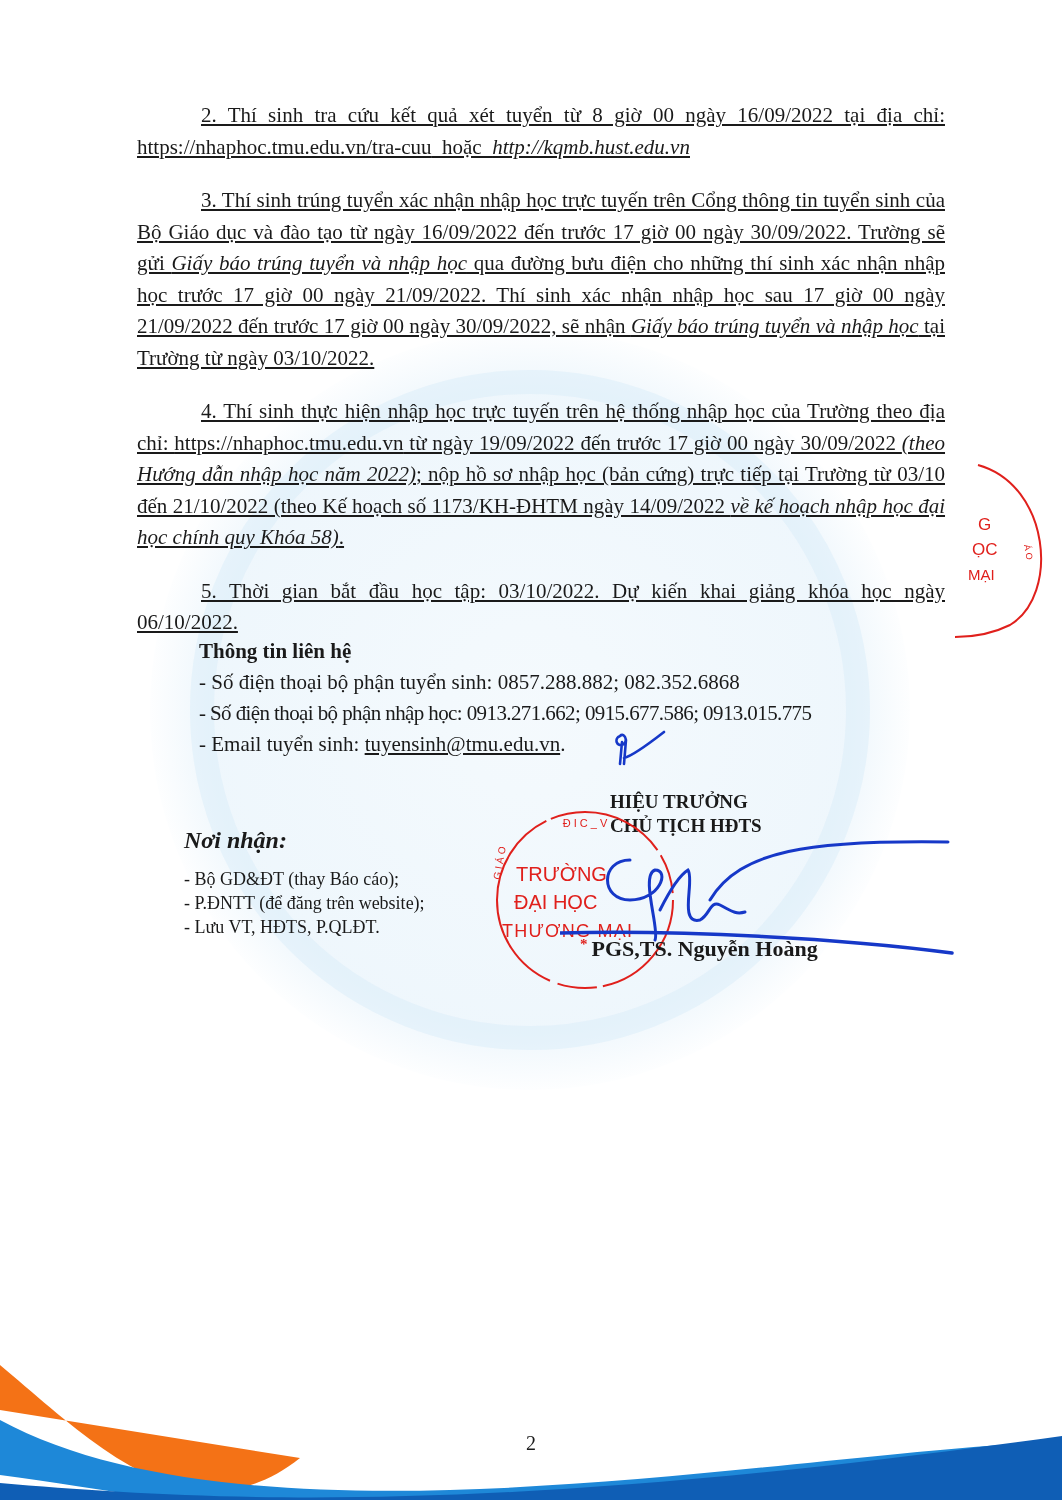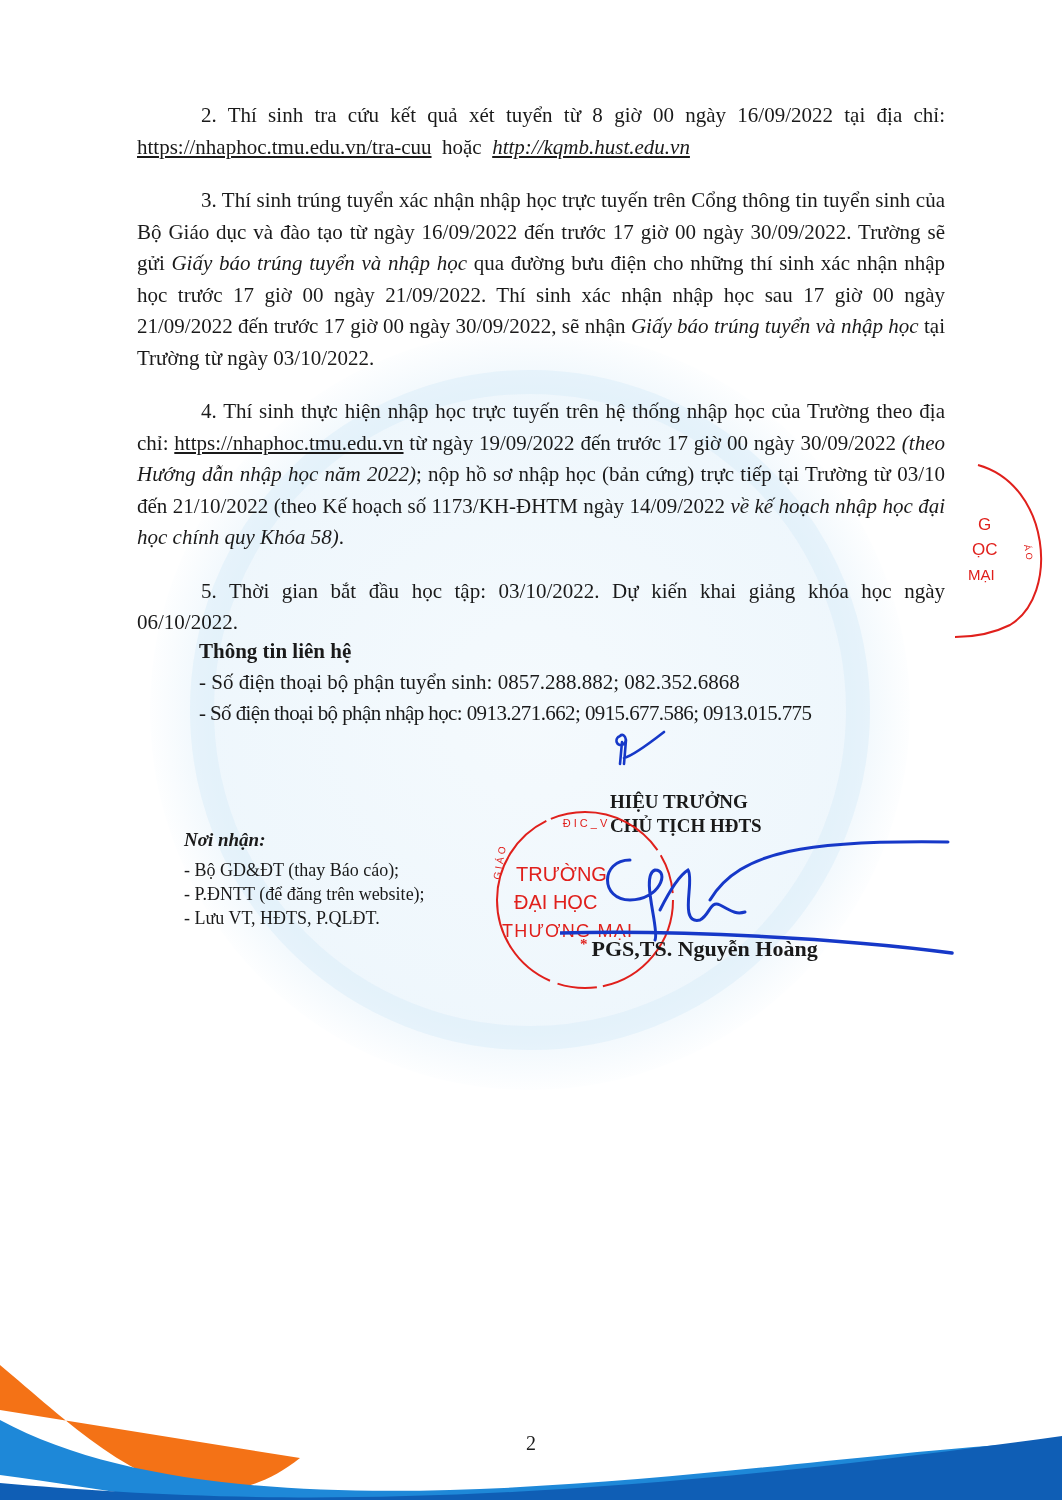--- a/index.html
+++ b/index.html
@@ -13,32 +13,32 @@
     position:absolute; left:150px; top:330px; width:760px; height:760px;
     border-radius:50%;
     background: radial-gradient(circle, rgba(225,240,250,0.35) 0%, rgba(225,240,250,0.55) 60%, rgba(255,255,255,0) 72%);
     z-index:0;
   }
   .watermark .ring {
     position:absolute; inset:40px; border-radius:50%;
     border:24px solid rgba(215,235,248,0.45);
   }
   .content { position:absolute; left:137px; top:100px; width:808px; z-index:2; font-size:21px; }
-  .para { text-align:justify; text-indent:64px; line-height:31.5px; margin:0 0 22px 0; }
+  .para { text-align:justify; text-indent:64px; line-height:31.5px; margin:0 0 22px 0;text-decoration:underline; }
   .para i { font-style:italic; }
   .para u, .link { text-decoration:underline; }
   .link-italic { font-style:italic; text-decoration:underline; }
 
   .contact { position:absolute; left:199px; top:636px; z-index:2; font-size:21px; line-height:31px; }
   .contact .title { font-weight:bold; }
   .contact .line { white-space:nowrap; }
   .contact .tight { letter-spacing:-0.6px; }
 
   .recipients { position:absolute; left:184px; top:828px; z-index:2; font-size:18px; line-height:24px; }
-  .recipients .title { font-style:italic; font-weight:bold; font-size:19px; margin-bottom:6px; }
+  .recipients .title { font-style:italic; font-weight:bold; font-size:24px; margin-bottom:15px; }
 
   .signer { position:absolute; left:610px; top:790px; width:260px; z-index:3; font-weight:bold; font-size:19px; line-height:24px; }
   .signer-name { position:absolute; left:580px; top:936px; z-index:4; font-weight:bold; font-size:22px; white-space:nowrap; }
   .signer-name .star { color:#e0201c; font-size:15px; vertical-align:top; margin-right:4px; }
 
   .stamp { position:absolute; left:490px; top:805px; width:190px; height:190px; z-index:3; }
   .stamp-edge { position:absolute; left:950px; top:455px; width:112px; height:200px; z-index:3; }
 
   .sig { position:absolute; z-index:5; }
 
@@ -62,20 +62,23 @@
   <p class="para">
     <span>4. Thí sinh thực hiện nhập học trực tuyến trên hệ thống nhập học của Trường theo địa chỉ: </span><span class="link">https://nhaphoc.tmu.edu.vn</span><span> từ ngày 19/09/2022 đến trước 17 giờ 00 ngày 30/09/2022 </span><i>(theo Hướng dẫn nhập học năm 2022)</i><span>; nộp hồ sơ nhập học (bản cứng) trực tiếp tại Trường từ 03/10 đến 21/10/2022 (theo Kế hoạch số 1173/KH-ĐHTM ngày 14/09/2022 </span><i>về kế hoạch nhập học đại học chính quy Khóa 58)</i><span>.</span>
   </p>
   <p class="para">5. Thời gian bắt đầu học tập: 03/10/2022. Dự kiến khai giảng khóa học ngày 06/10/2022.</p>
 </div>
 
 <div class="contact">
   <div class="title">Thông tin liên hệ</div>
   <div class="line">- Số điện thoại bộ phận tuyển sinh: 0857.288.882; 082.352.6868</div>
   <div class="line tight">- Số điện thoại bộ phận nhập học: 0913.271.662; 0915.677.586; 0913.015.775</div>
+  <div class="line">
+    <span>- Email tuyển sinh: </span><span class="link">tuyensinh@tmu.edu.vn</span><span>.</span>
+  </div>
 </div>
 
 <svg class="sig" style="left:612px;top:728px" width="56" height="40" viewBox="0 0 56 40">
   <path d="M8 8 C2 10,4 20,12 16 C16 12,12 4,8 8 M10 14 L8 36 M14 12 L12 36 M12 30 C20 28,34 18,52 4" stroke="#1638c8" stroke-width="2.6" fill="none" stroke-linecap="round"></path>
 </svg>
 
 <div class="recipients">
   <div class="title">Nơi nhận:</div>
   <div>- Bộ GD&amp;ĐT (thay Báo cáo);</div>
   <div>- P.ĐNTT (để đăng trên website);</div>

